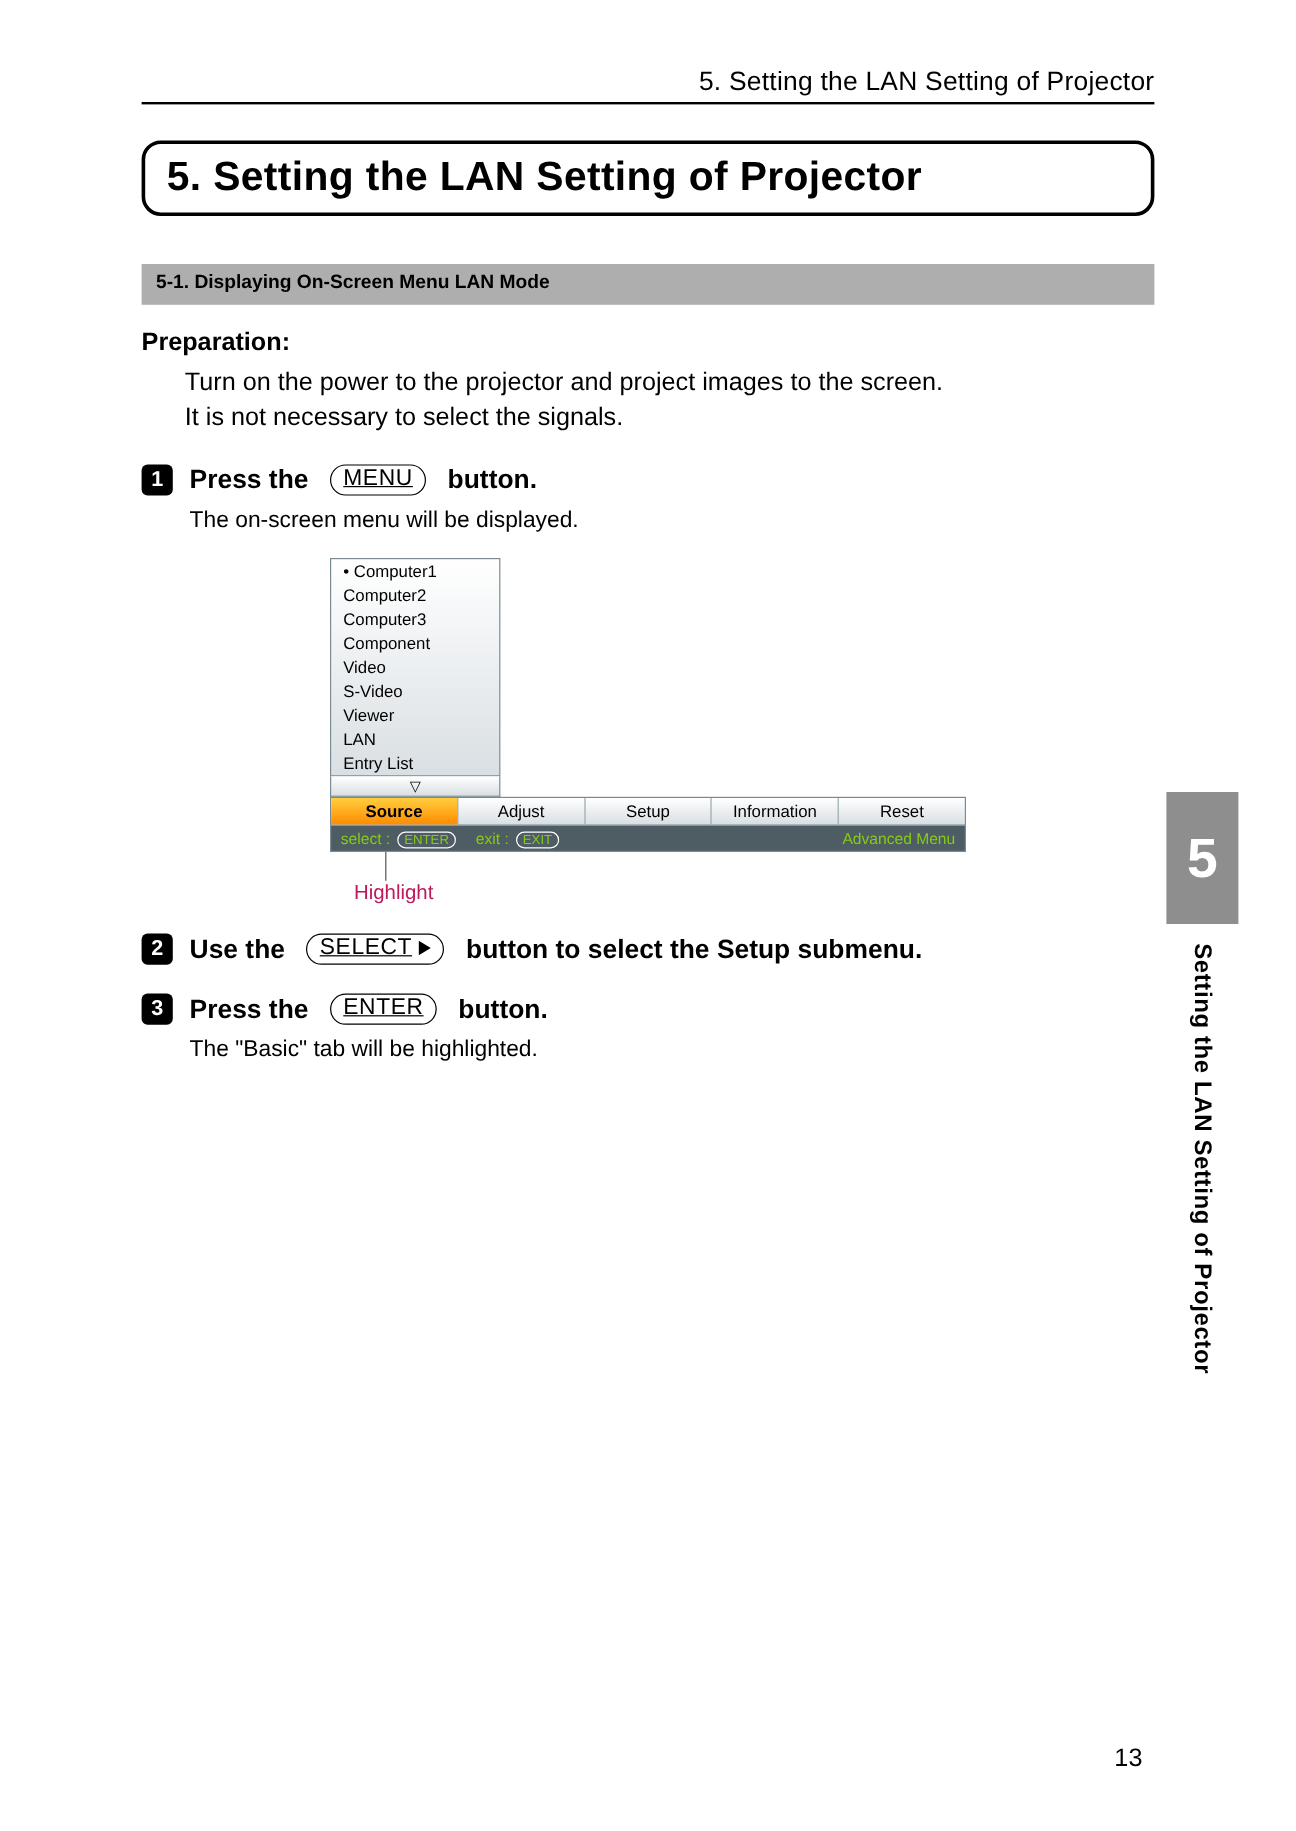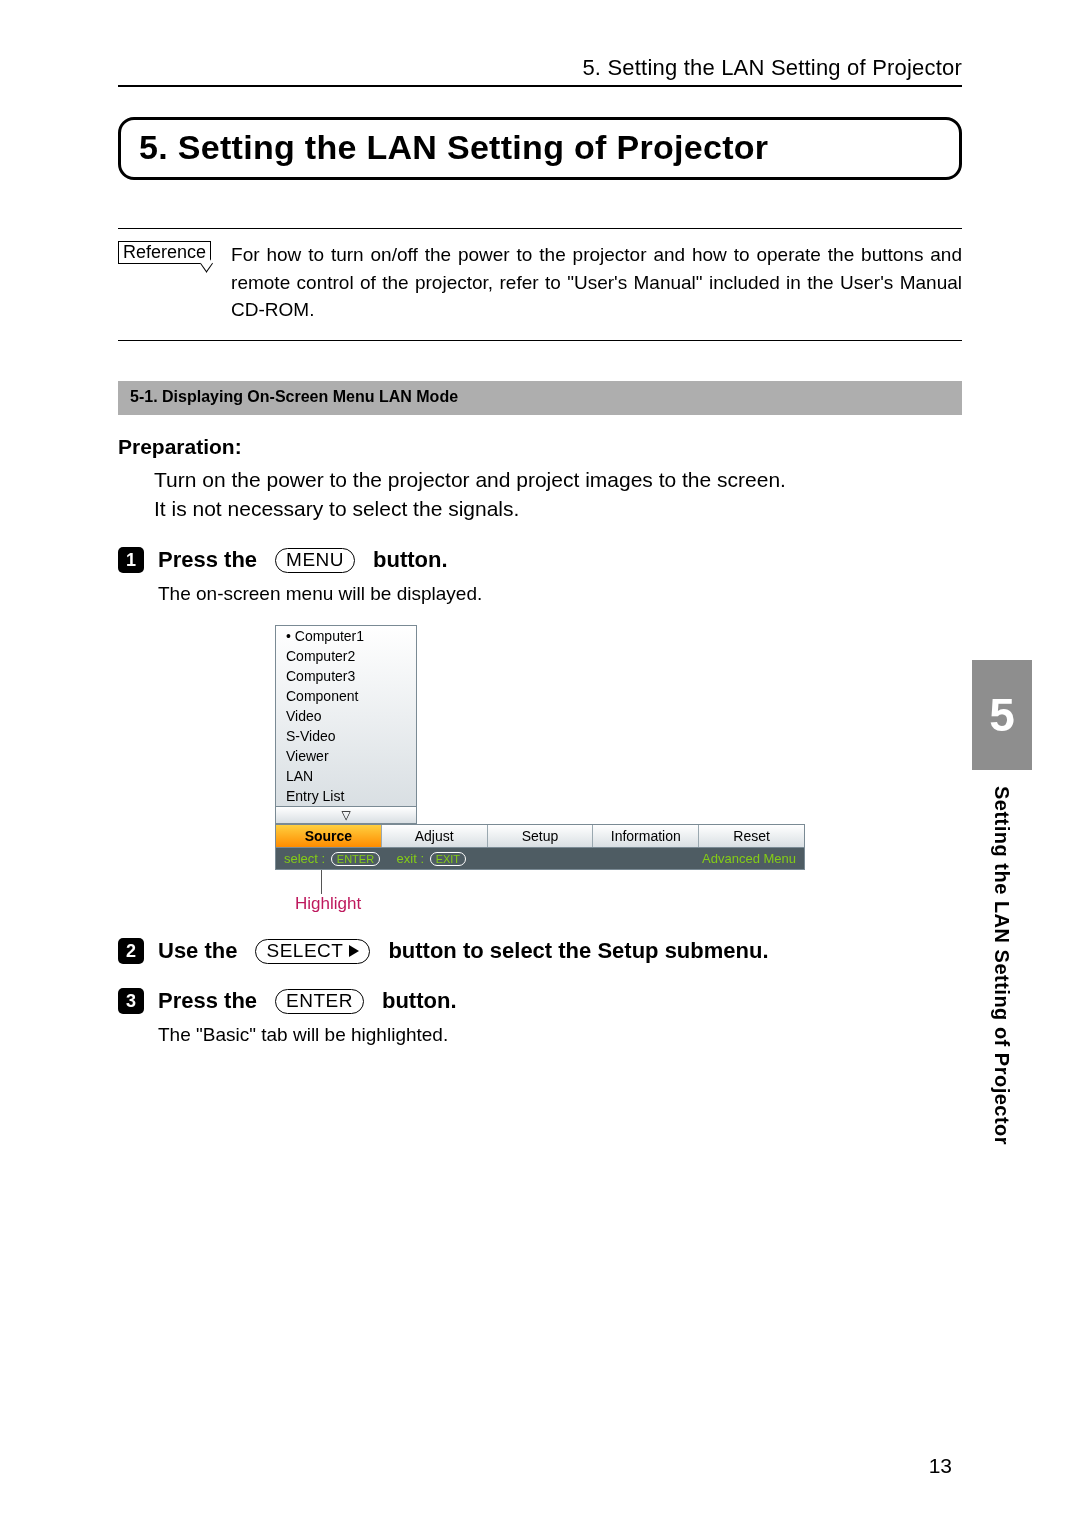--- a/index.html
+++ b/index.html
@@ -10,21 +10,21 @@
   .chapter-bar span{font-size:34px;font-weight:bold;letter-spacing:.3px;}
   .ref-block{margin:48px 0 0 0;padding:12px 0 16px 0;border-top:1.5px solid #000;border-bottom:1.5px solid #000;display:flex;align-items:flex-start;gap:20px;}
   .ref-label{border:1.5px solid #000;font-size:18px;padding:1px 4px 2px 4px;line-height:1;position:relative;}
   .ref-label::after{content:"";position:absolute;right:-2px;bottom:-6px;width:10px;height:10px;border-right:1.5px solid #000;border-bottom:1.5px solid #000;transform:rotate(45deg) skew(10deg,10deg);background:#fff;}
   .ref-text{font-size:19px;line-height:1.45;text-align:justify;flex:1;}
   .section-bar{margin-top:40px;background:#aeaeae;padding:7px 12px 9px 12px;font-size:16px;font-weight:bold;}
   .prep-label{margin-top:20px;font-size:21px;font-weight:bold;}
   .prep-body{margin:6px 0 0 36px;font-size:21px;line-height:1.4;}
   .step{margin-top:24px;display:flex;align-items:center;gap:14px;font-size:22px;font-weight:bold;}
   .step .num{width:26px;height:26px;border-radius:5px;background:#000;color:#fff;display:flex;align-items:center;justify-content:center;font-size:18px;flex:0 0 auto;}
-  .pill{display:inline-flex;align-items:center;border:1.5px solid #000;border-radius:999px;padding:0 10px 1px 10px;font-weight:normal;font-size:19px;line-height:1.2;letter-spacing:.5px;margin:0 4px;}
+  .pill{display:inline-flex;align-items:center;border:1.5px solid #000;border-radius:999px;padding:0 10px 1px 10px;font-weight:normal;font-size:19px;line-height:1.2;letter-spacing:.5px;margin:0 4px;text-decoration:underline;}
   .pill .tri{display:inline-block;width:0;height:0;border-left:10px solid #000;border-top:6px solid transparent;border-bottom:6px solid transparent;margin-left:6px;}
   .step-note{margin:10px 0 0 40px;font-size:19px;}
   
   .osd-wrap{margin:20px auto 0 auto;width:530px;}
   .osd-list{width:140px;background:linear-gradient(#fff,#d9dfe3);border:1.5px solid #7a8a94;font-size:14px;}
   .osd-list div{padding:2px 6px 2px 10px;border-bottom:0;}
   .osd-list div:first-child::before{content:"• ";}
   .osd-tri{width:140px;text-align:center;border:1.5px solid #7a8a94;border-top:none;background:linear-gradient(#fff,#d9dfe3);font-size:12px;padding:1px 0;}
   .osd-tabs{display:flex;border:1.5px solid #7a8a94;background:linear-gradient(#fff,#d9dfe3);}
   .osd-tabs div{flex:1;text-align:center;font-size:14px;padding:3px 16px;border-right:1px solid #9aa8b0;}
@@ -46,24 +46,20 @@
 
 <div class="page">
 
   <div class="running-head">5. Setting the LAN Setting of Projector</div>
   <hr class="head-rule">
 
   <div class="chapter-bar">
     <span>5.  Setting the LAN Setting of Projector</span>
   </div>
 
-  <div class="ref-block">
-    <span class="ref-label">Reference</span>
-    <span class="ref-text">For how to turn on/off the power to the projector and how to operate the buttons and remote control of the projector, refer to "User's Manual" included in the User's Manual CD-ROM.</span>
-  </div>
 
   <div class="section-bar">5-1.  Displaying On-Screen Menu LAN Mode</div>
 
   <div class="prep-label">Preparation:</div>
   <div class="prep-body">
     <div>Turn on the power to the projector and project images to the screen.</div>
     <div>It is not necessary to select the signals.</div>
   </div>
 
   

